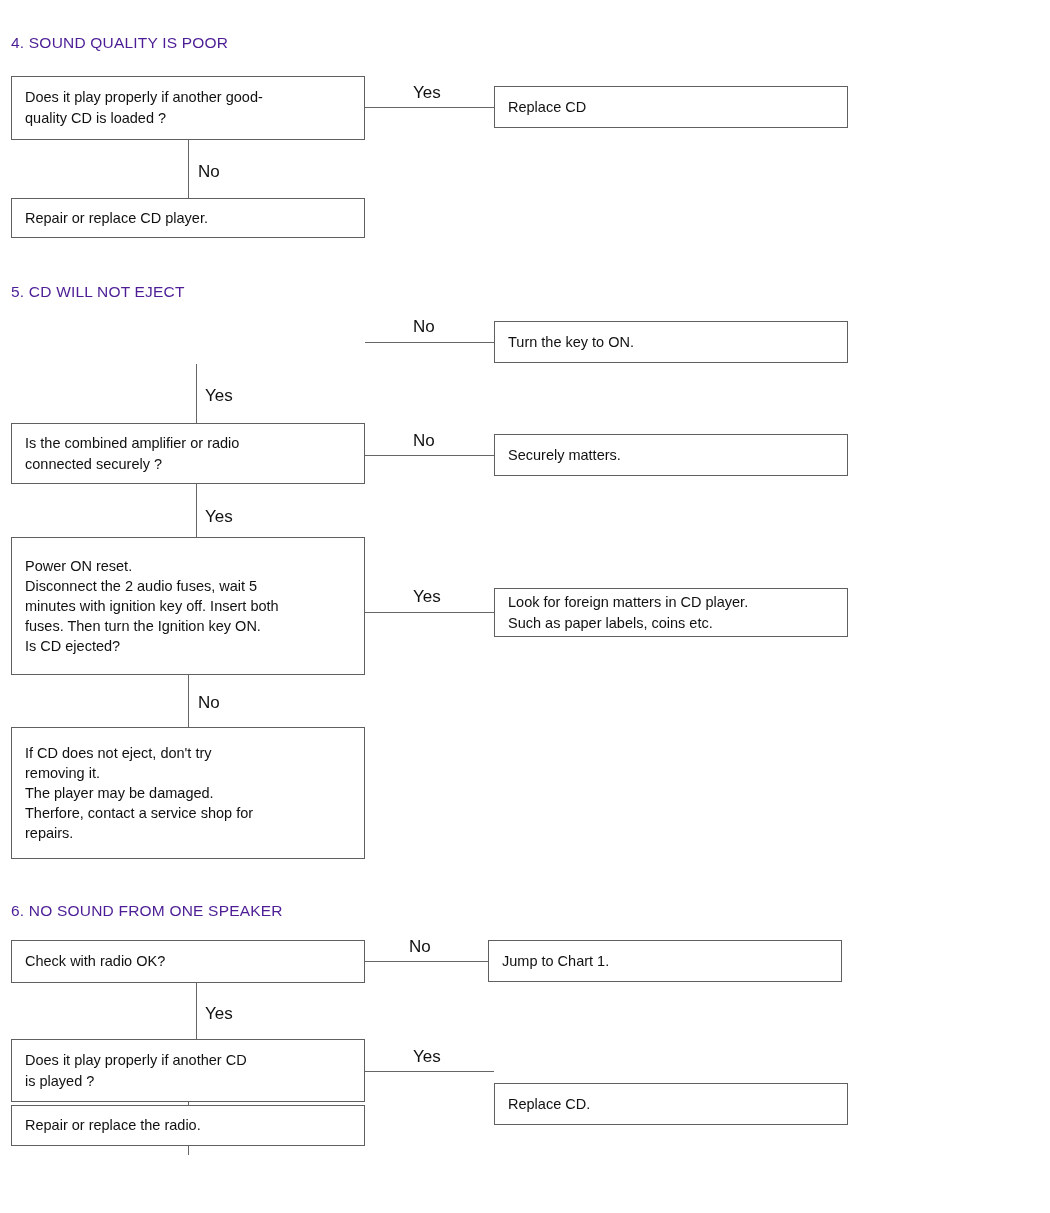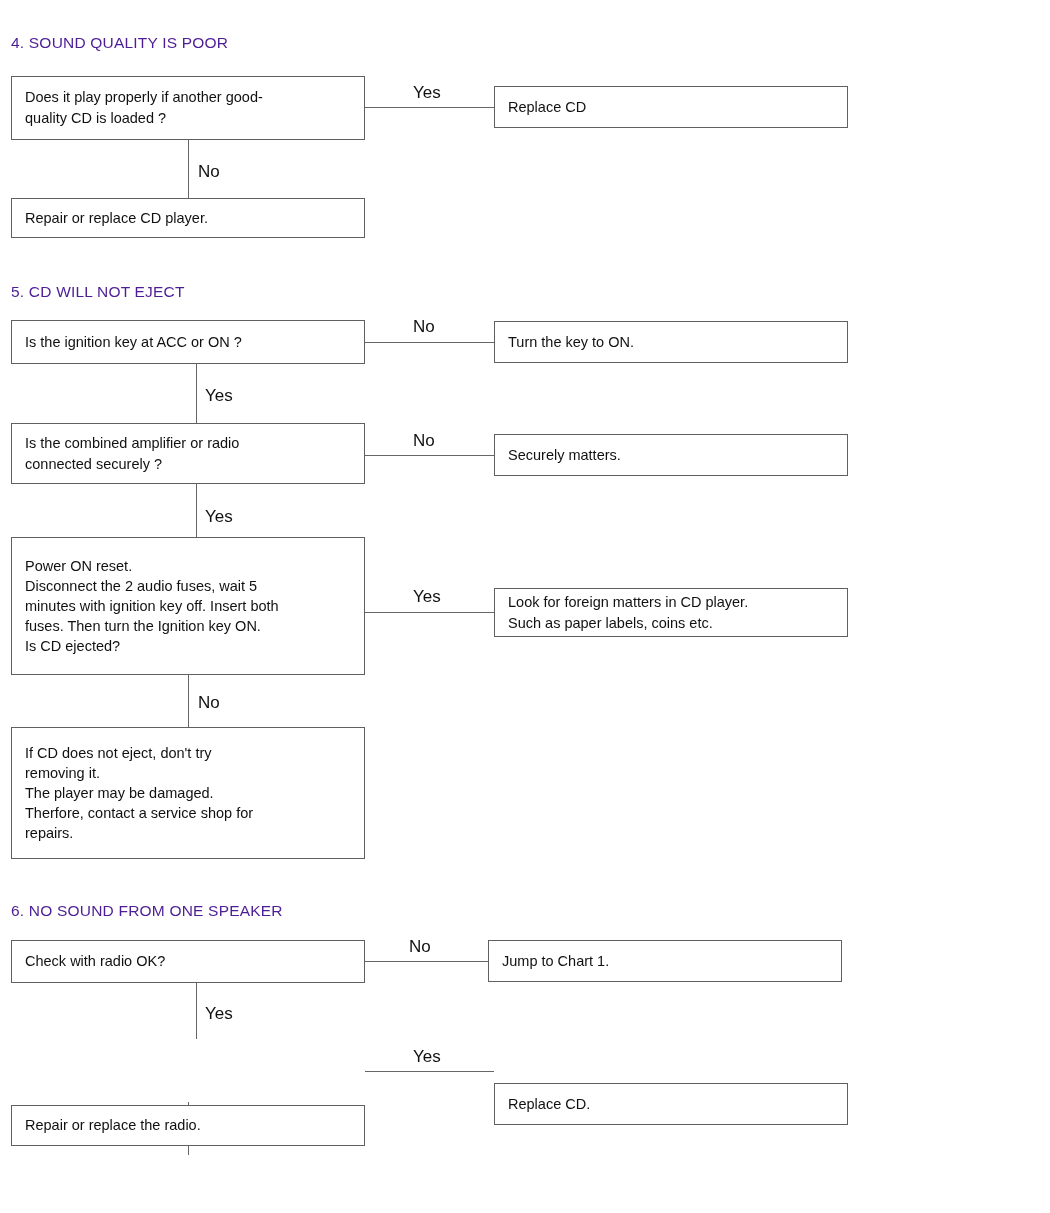--- a/index.html
+++ b/index.html
@@ -90,23 +90,20 @@
 
   <div class="v-line" style="left:188px; top:140px; height:58px;"></div>
   <div class="branch-label" style="left:198px; top:163px;">No</div>
 
   <div class="node" style="left:11px; top:198px; width:354px; height:40px;">
     <span class="node-text">Repair or replace CD player.</span>
   </div>
 
   <div class="section-title" style="left:11px; top:283px;">5.  CD WILL NOT EJECT</div>
 
-  <div class="node" style="left:11px; top:320px; width:354px; height:44px;">
-    <span class="node-text">Is the ignition key at ACC or ON ?</span>
-  </div>
 
   <div class="h-line" style="left:365px; top:342px; width:129px;"></div>
   <div class="branch-label" style="left:413px; top:318px;">No</div>
 
   <div class="node" style="left:494px; top:321px; width:354px; height:42px;">
     <span class="node-text">Turn the key to ON.</span>
   </div>
 
   <div class="v-line" style="left:196px; top:364px; height:59px;"></div>
   <div class="branch-label" style="left:205px; top:387px;">Yes</div>
@@ -162,20 +159,24 @@
   <div class="h-line" style="left:365px; top:961px; width:129px;"></div>
   <div class="branch-label" style="left:409px; top:938px;">No</div>
 
   <div class="node" style="left:488px; top:940px; width:354px; height:42px;">
     <span class="node-text">Jump to Chart 1.</span>
   </div>
 
   <div class="v-line" style="left:196px; top:983px; height:56px;"></div>
   <div class="branch-label" style="left:205px; top:1005px;">Yes</div>
 
+  <div class="node" style="left:11px; top:1039px; width:354px; height:63px;">
+    <span class="node-text">Does it play properly if another CD
+is played ?</span>
+  </div>
 
   <div class="h-line" style="left:365px; top:1071px; width:129px;"></div>
   <div class="branch-label" style="left:413px; top:1048px;">Yes</div>
 
   <div class="node" style="left:494px; top:1051px; width:354px; height:42px;margin-top:32px;">
     <span class="node-text">Replace CD.</span>
   </div>
 
   <div class="v-line" style="left:188px; top:1102px; height:53px;"></div>
   <div class="branch-label" style="left:198px; top:1124px;">No</div>

